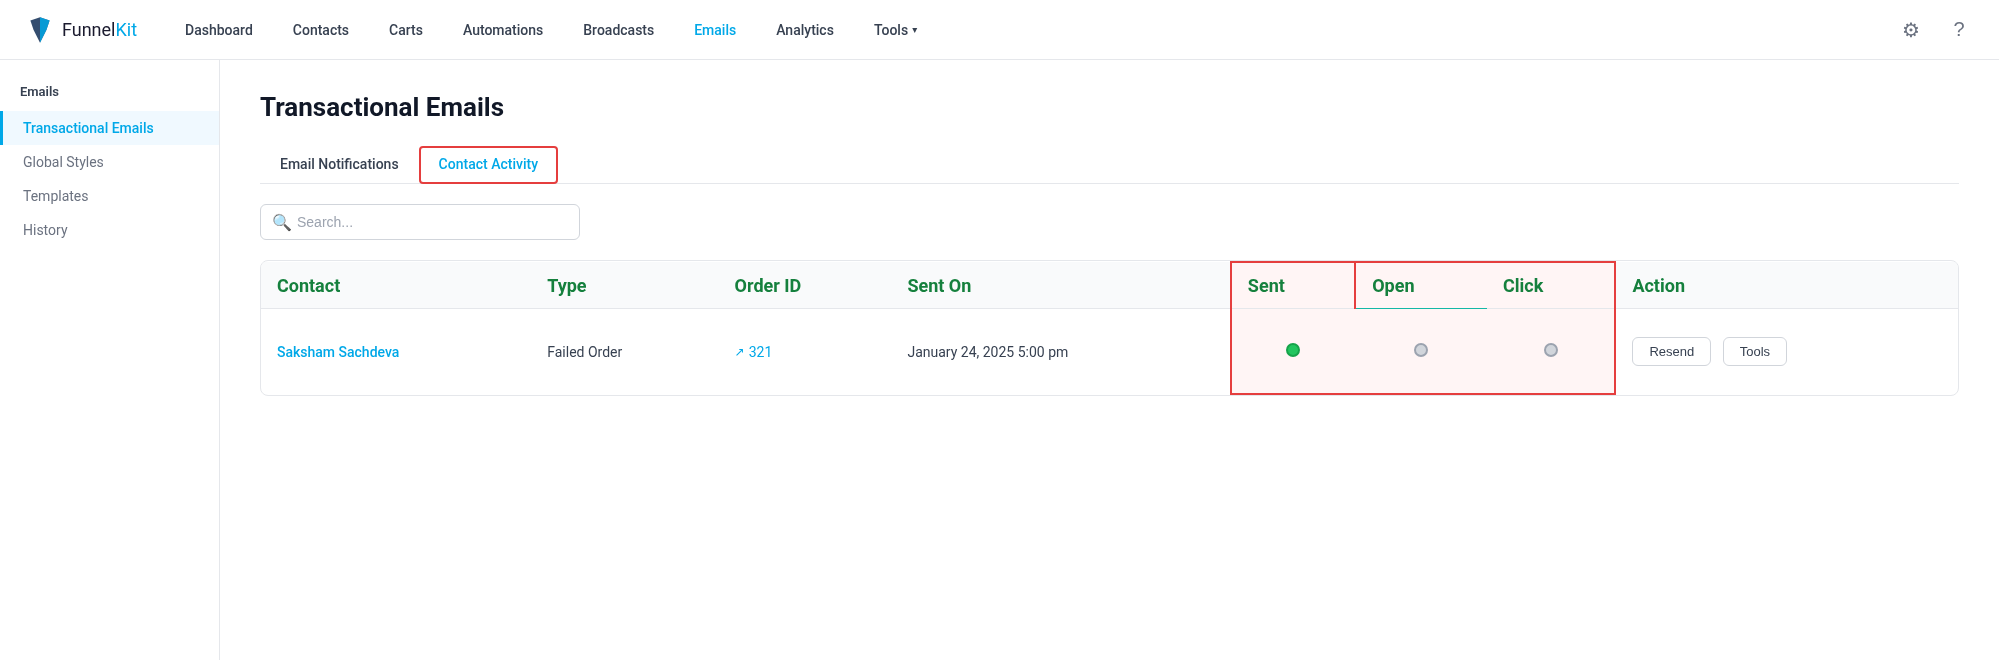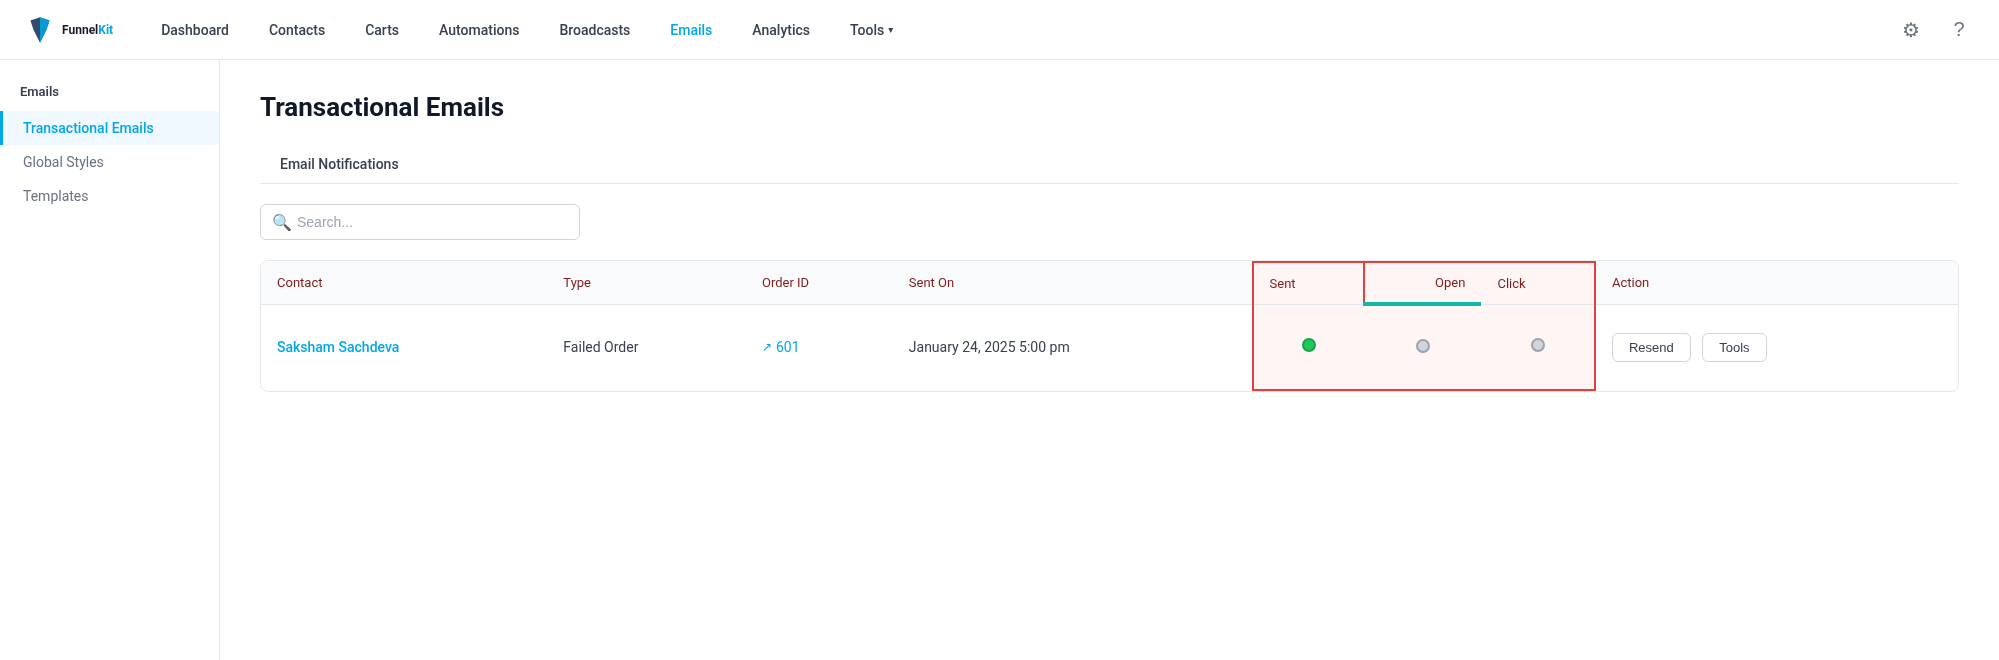--- a/index.html
+++ b/index.html
@@ -19,22 +19,22 @@
       align-items: center;
       gap: 6px;
       margin-right: 40px;
       text-decoration: none;
     }
     .logo-icon {
       width: 32px;
       height: 32px;
     }
     .logo-text {
-      font-size: 12px;
-      font-weight: 700;
+      font-size: 18px;
+      font-weight: 400;
     }
     .logo-funnel { color: #1a1a2e; }
     .logo-kit { color: #00a8e8; }
     .nav-links {
       display: flex;
       align-items: center;
       gap: 32px;
       flex: 1;
     }
     .nav-link {
@@ -180,23 +180,23 @@
     table {
       width: 100%;
       border-collapse: collapse;
     }
     thead tr {
       background: #f9fafb;
     }
     th {
       padding: 12px 16px;
       text-align: left;
-      font-size: 13px;
-      font-weight: 400;
-      color: #7f1d1d;
+      font-size: 18px;
+      font-weight: 700;
+      color: #15803d;
       border-bottom: 1px solid #e5e7eb;
     }
     td {
       padding: 28px 16px;
       font-size: 14px;
       color: #374151;
       border-bottom: 1px solid #f3f4f6;
       vertical-align: middle;
     }
     tbody tr:last-child td { border-bottom: none; }
@@ -274,58 +274,60 @@
   </div>
 </nav>
 
 <div class="layout">
 
   <aside class="sidebar">
     <div class="sidebar-section-title">Emails</div>
     <a class="sidebar-item active">Transactional Emails</a>
     <a class="sidebar-item">Global Styles</a>
     <a class="sidebar-item">Templates</a>
+    <a class="sidebar-item">History</a>
   </aside>
 
   <main class="main-content">
     <h1 class="page-title">Transactional Emails</h1>
 
     <div class="tabs">
       <a class="tab">Email Notifications</a>
+      <a class="tab active-tab">Contact Activity</a>
     </div>
 
     <div class="search-container">
       <span class="search-icon-pos">🔍</span>
       <input class="search-input" type="text" placeholder="Search..." style="">
     </div>
 
     <div class="table-wrapper">
       <table>
         <thead>
           <tr>
             <th>Contact</th>
             <th>Type</th>
             <th>Order ID</th>
             <th>Sent On</th>
             <th style="border: 2px solid #e53e3e; border-bottom: 1px solid #e5e7eb; background: #fff5f5;">Sent</th>
-            <th style="border-top: 2px solid #e53e3e; border-bottom: 4px solid #14b8a6; background: #fff5f5; text-align: right;">Open</th>
+            <th style="border-top: 2px solid #e53e3e; border-bottom: 1px solid #14b8a6; background: #fff5f5;">Open</th>
             <th style="border: 2px solid #e53e3e; border-left: none; border-bottom: 1px solid #e5e7eb; background: #fff5f5;">Click</th>
             <th>Action</th>
           </tr>
         </thead>
         <tbody>
           <tr>
             <td>
               <a class="contact-link">Saksham Sachdeva</a>
             </td>
             <td>Failed Order</td>
             <td>
               <a class="order-link">
                 <span style="font-size:12px;">↗</span>
-                <span>601</span>
+                <span>321</span>
               </a>
             </td>
             <td>January 24, 2025 5:00 pm</td>
             <td style="border-left: 2px solid #e53e3e; border-bottom: 2px solid #e53e3e; background: #fff5f5; text-align: center;">
               <span class="status-dot dot-green"></span>
             </td>
             <td style="border-bottom: 2px solid #e53e3e; background: #fff5f5; text-align: center;">
               <span class="status-dot dot-gray"></span>
             </td>
             <td style="border-right: 2px solid #e53e3e; border-bottom: 2px solid #e53e3e; background: #fff5f5; text-align: center;">

